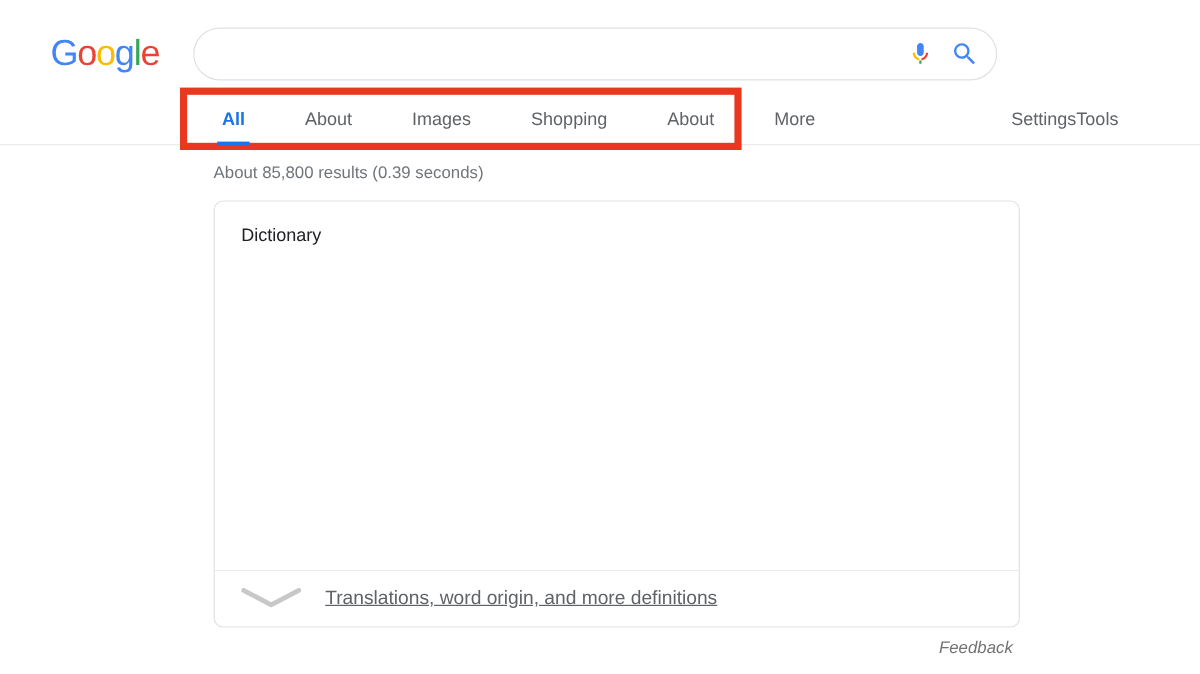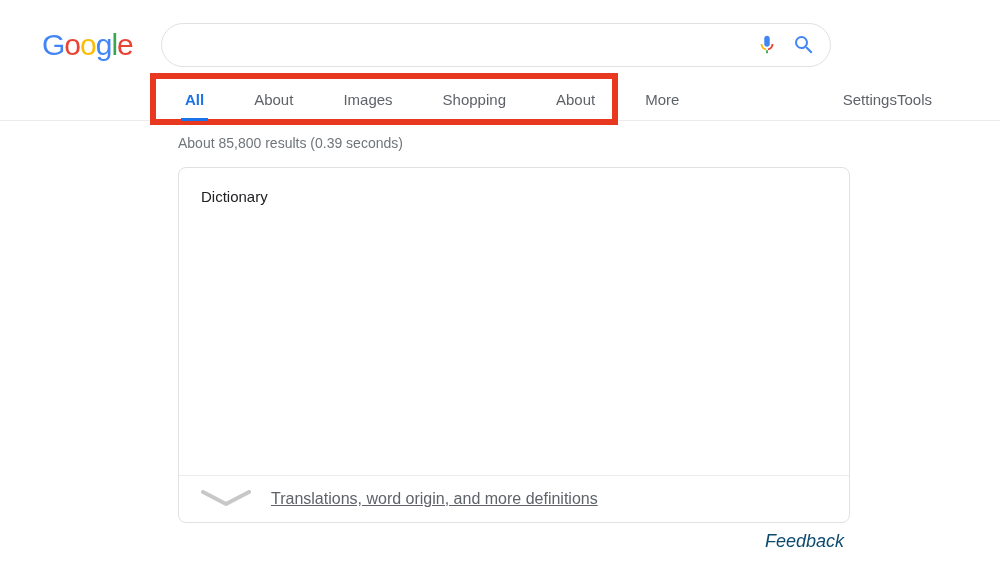--- a/index.html
+++ b/index.html
@@ -133,23 +133,23 @@
       gap: 20px;
       cursor: pointer;
     }
     .chevron {
       width: 50px;
       height: 18px;
     }
     .footer-text { font-size: 16px; color: #5f6368; text-decoration: underline; }
     .feedback {
       text-align: right;
-      font-size: 18px;
+      font-size: 14px;
       font-style: italic;
-      color: #0c4a6e;
+      color: #737373;
       padding: 8px 6px 0 0;
       max-width: 780px;
     }
   </style>
 </head>
 <body>
 
 <div class="header">
   <div class="logo">
     <span>G</span><span>o</span><span>o</span><span>g</span><span>l</span><span>e</span>

